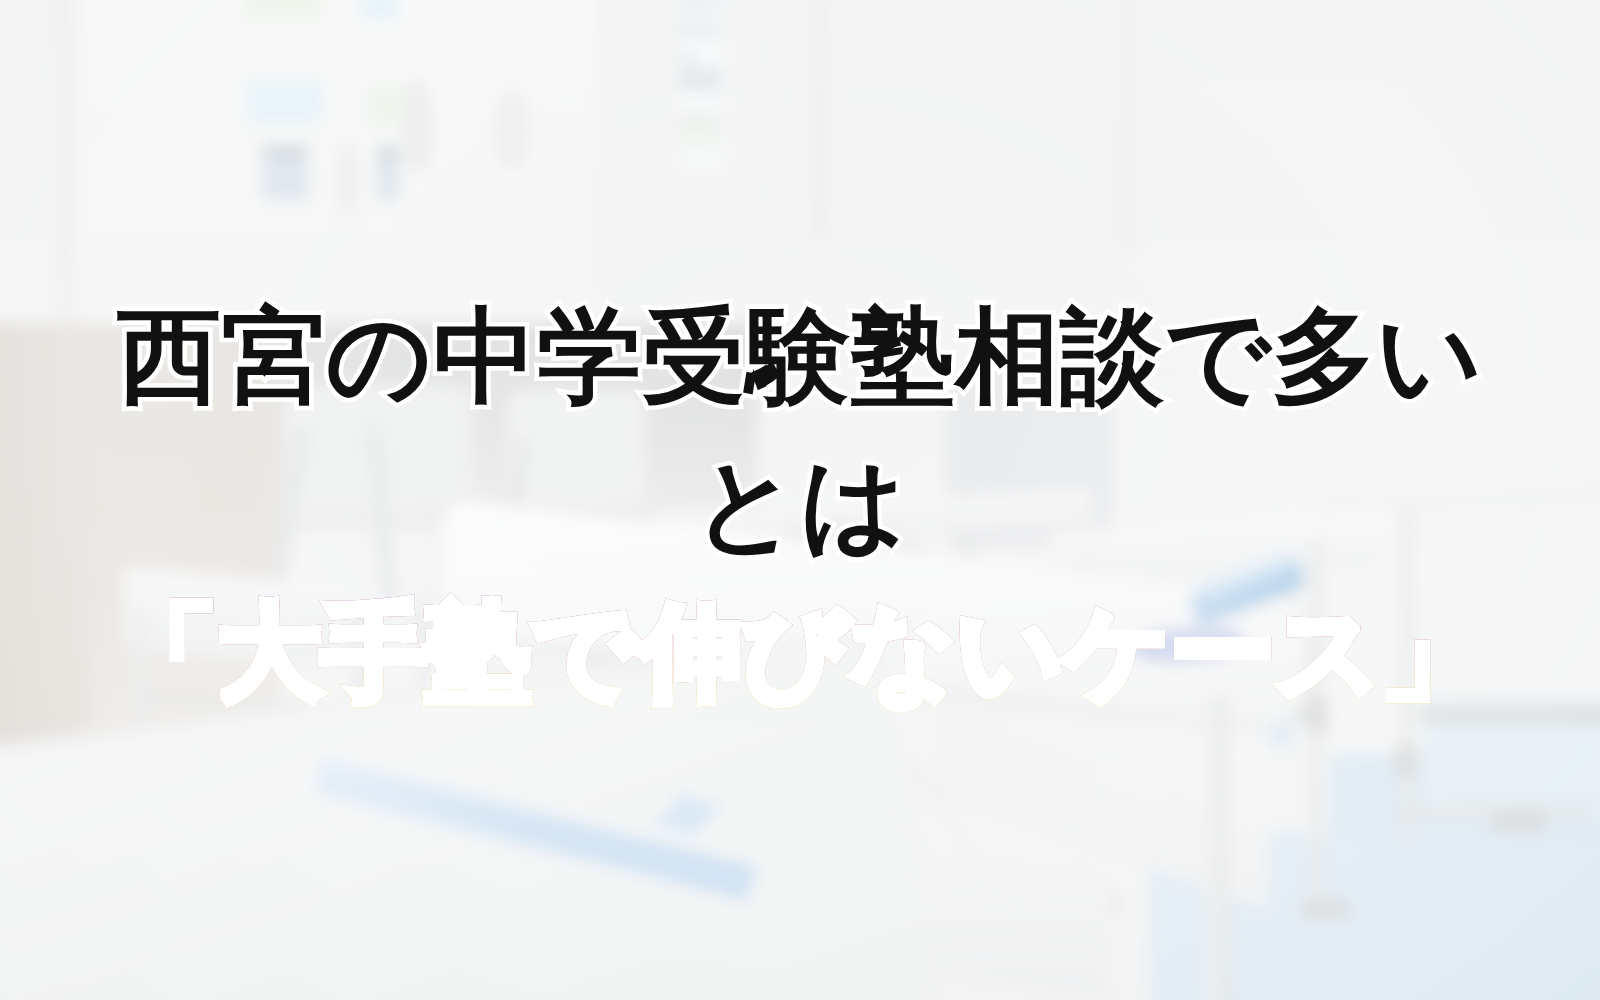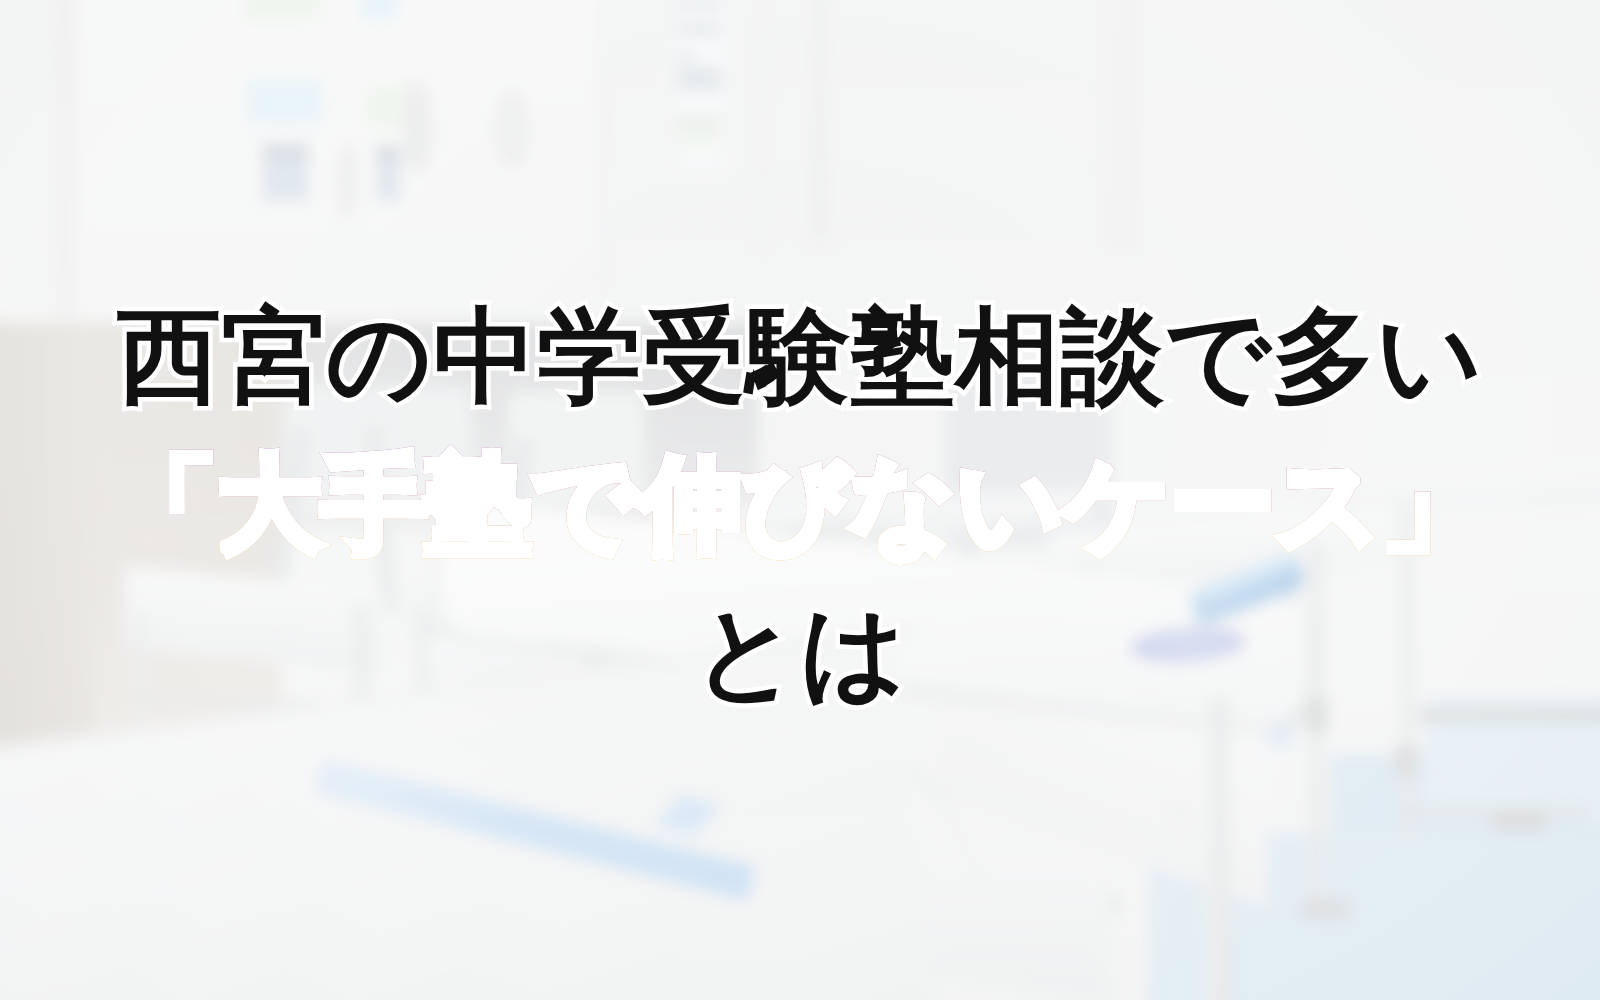--- a/index.html
+++ b/index.html
@@ -439,17 +439,17 @@
     <div class="fg-desk-edge"></div>
     <div class="fg-pen"></div>
     <div class="fg-pen-tip"></div>
 
   </div>
 
   <div class="wash"></div>
 
   <div class="title-wrap">
     <div class="line line-dark">西宮の中学受験塾相談で多い</div>
+    <div class="line line-dark">とは</div>
     <div class="line line-grad">「大手塾で伸びないケース」</div>
-    <div class="line line-dark">とは</div>
   </div>
 
 </div>
 
 </body></html>

